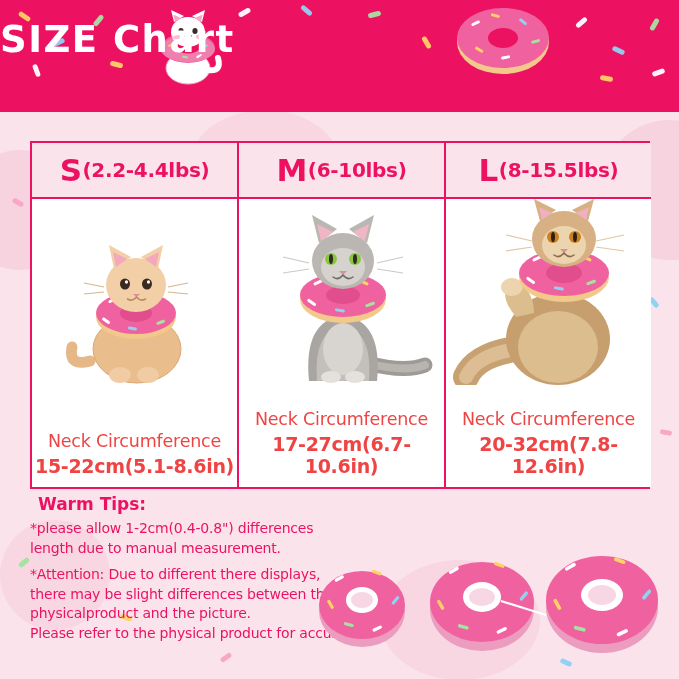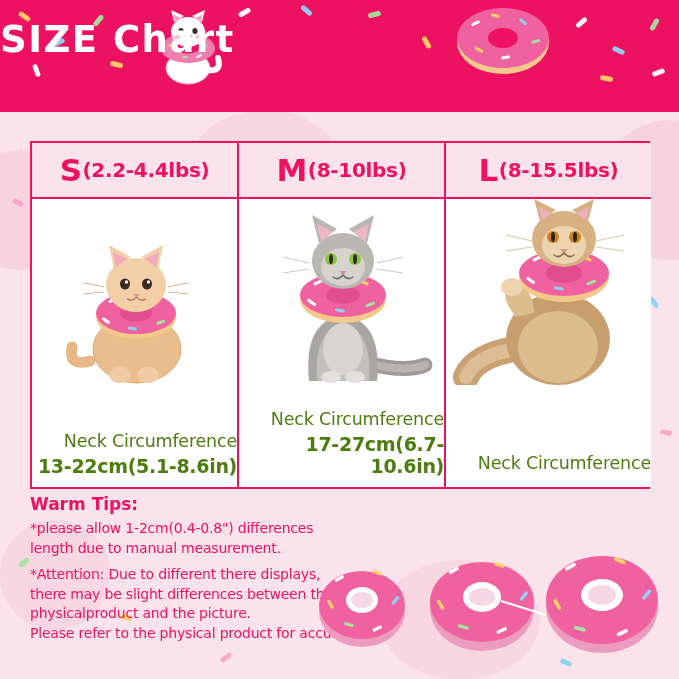--- a/index.html
+++ b/index.html
@@ -127,22 +127,22 @@
     letter-spacing: -.3px;
   }
   .col-img {
     flex: 1 1 auto;
     position: relative;
     background: #ffffff;
     overflow: hidden;
   }
   .col-foot {
     padding: 4px 0 10px 0;
-    text-align: right;
-    color: #4d7c0f;
+    text-align: center;
+    color: #ef4444;
     background: #ffffff;
   }
   .foot-label {
     font-size: 17.5px;
     letter-spacing: -.2px;
     margin-bottom: 4px;
   }
   .foot-value {
     font-size: 19px;
     font-weight: bold;
@@ -155,20 +155,21 @@
     left: 30px;
     top: 494px;
     width: 620px;
     height: 162px;
     color: #ec1261;
   }
   .tips-title {
     font-size: 17px;
     font-weight: bold;
     margin-bottom: 5px;
+    margin-left: 8px;
   }
   .tips-line {
     font-size: 14px;
     line-height: 19.5px;
     letter-spacing: -.2px;
   }
   .tips-gap { height: 7px; }
 
   
   .donut-row {
@@ -322,28 +323,28 @@
           <ellipse cx="115" cy="85" rx="5" ry="5.5" fill="#3a2a22"></ellipse>
           <ellipse cx="94.5" cy="83" rx="1.6" ry="1.8" fill="#ffffff"></ellipse>
           <ellipse cx="116.5" cy="83" rx="1.6" ry="1.8" fill="#ffffff"></ellipse>
           <path d="M101 95 l3.5 3 l3.5 -3 z" fill="#e08aa0"></path>
           <path d="M104.5 98 q-4 5 -9 2 M104.5 98 q4 5 9 2" stroke="#b98a62" stroke-width="1.6" fill="none" stroke-linecap="round"></path>
           <path d="M72 88 L52 84 M72 93 L52 95 M136 88 L156 84 M136 93 L156 95" stroke="#d8b48e" stroke-width="1.2"></path>
         </svg>
       </div>
       <div class="col-foot">
         <div class="foot-label">Neck Circumference</div>
-        <div class="foot-value">13-22cm(5.1-8.6in)</div>
+        <div class="foot-value">15-22cm(5.1-8.6in)</div>
       </div>
     </div>
 
     <div class="col">
       <div class="col-head">
         <span class="size-letter">M</span>
-        <span class="size-weight">(8-10lbs)</span>
+        <span class="size-weight">(6-10lbs)</span>
       </div>
       <div class="col-img">
         <svg class="ico" viewBox="0 0 205 186" width="205" height="186">
 
           <path d="M128 164 q38 10 58 2" stroke="#9e9a96" stroke-width="15" fill="none" stroke-linecap="round"></path>
           <path d="M128 164 q38 10 58 2" stroke="#b8b4b0" stroke-width="8" fill="none" stroke-linecap="round"></path>
 
           <path d="M70 182 q-6 -60 34 -66 q40 6 34 66 z" fill="#a9a5a1"></path>
           <path d="M78 182 q-4 -50 26 -56 q30 6 26 56 z" fill="#c3bfbb"></path>
 
@@ -418,20 +419,21 @@
           <ellipse cx="129" cy="38" rx="6" ry="6" fill="#c9821f"></ellipse>
           <ellipse cx="107" cy="38" rx="2" ry="5" fill="#2f2016"></ellipse>
           <ellipse cx="129" cy="38" rx="2" ry="5" fill="#2f2016"></ellipse>
           <path d="M114 50 l4 4 l4 -4 z" fill="#d98da2"></path>
           <path d="M118 54 q-5 6 -10 2 M118 54 q5 6 10 2" stroke="#8a6a48" stroke-width="1.5" fill="none" stroke-linecap="round"></path>
           <path d="M86 42 L60 36 M86 48 L60 52 M150 42 L178 36 M150 48 L178 52" stroke="#e0c7a4" stroke-width="1.2"></path>
         </svg>
       </div>
       <div class="col-foot">
         <div class="foot-label">Neck Circumference</div>
+        <div class="foot-value">20-32cm(7.8-12.6in)</div>
       </div>
     </div>
   </div>
 
   <div class="tips">
     <div class="tips-title">Warm Tips:</div>
     <div class="tips-line">*please allow 1-2cm(0.4-0.8") differences</div>
     <div class="tips-line">length due to manual measurement.</div>
     <div class="tips-gap"></div>
     <div class="tips-line">*Attention: Due to different there displays,</div>

